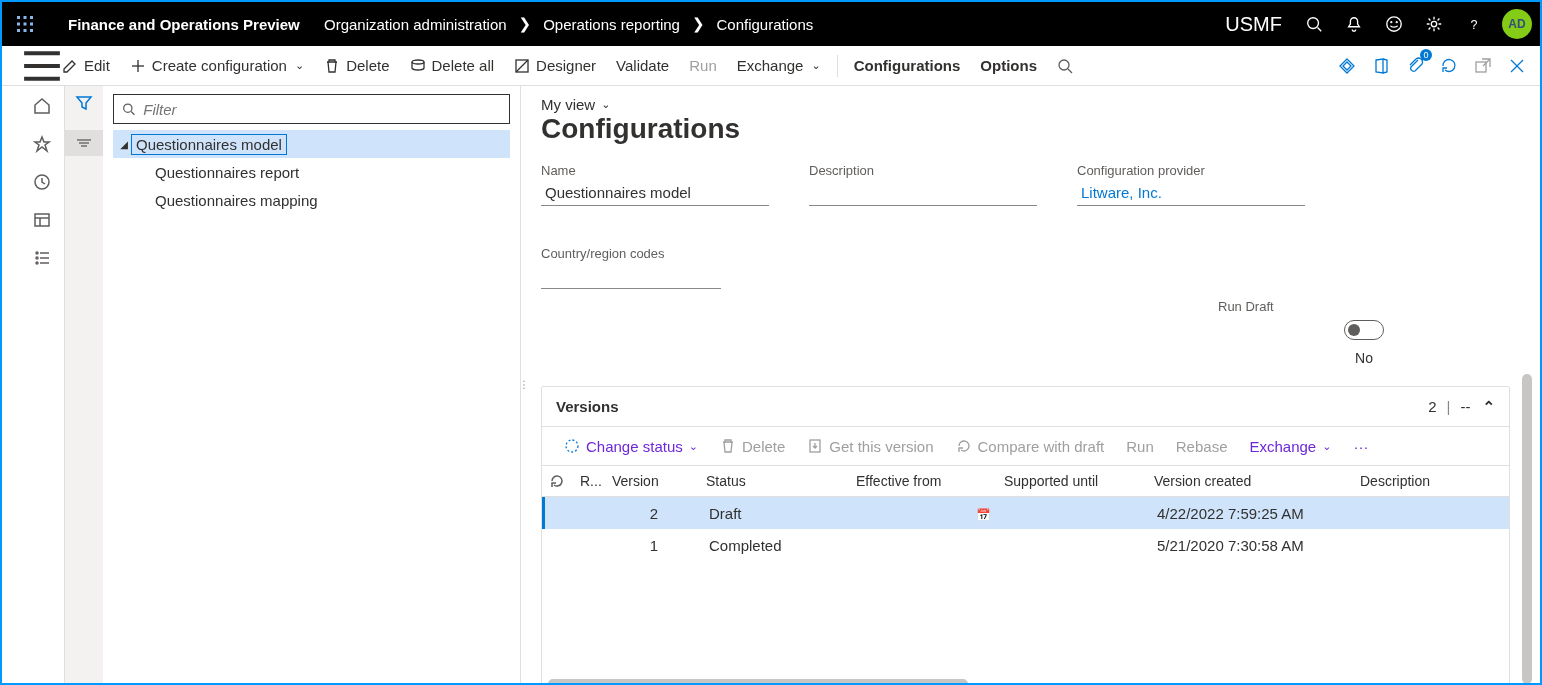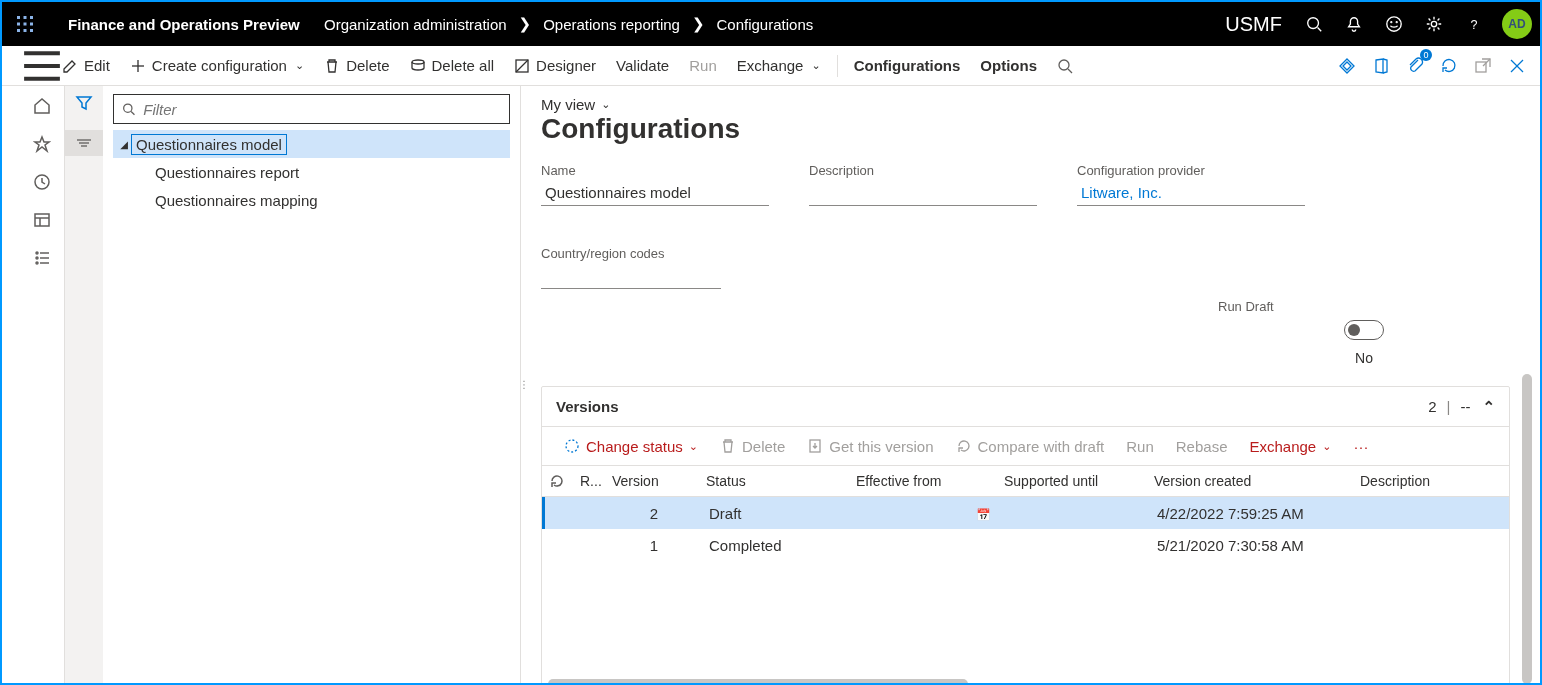--- a/index.html
+++ b/index.html
@@ -86,21 +86,21 @@
 
   
   .card { border:1px solid #e1dfdd; margin-top:20px; border-radius:2px;}
   .card .cardhead { display:flex; align-items:center; height:40px; padding:0 14px; border-bottom:1px solid #e1dfdd; font-size:15px; font-weight:600;}
   .card .cardhead .spacer{flex:1;}
   .card .cardhead .count{font-weight:400;}
   .card .cardhead .divider{color:#8a8886; margin:0 10px;font-weight:400;}
   .card .cardhead .collapse{cursor:pointer;}
   .card .cardtoolbar { display:flex; align-items:center; height:38px; padding:0 12px; gap:2px;}
   .card .cardtoolbar .tbtn{display:flex;align-items:center;gap:6px;padding:0 10px;height:32px;cursor:pointer;font-size:15px;}
-  .card .cardtoolbar .tbtn.blue{color:#b91c1c;}
+  .card .cardtoolbar .tbtn.blue{color:#6d28d9;}
   .card .cardtoolbar .tbtn.disabled{color:#a19f9d;cursor:default;}
   .card .cardtoolbar .tbtn .chev{font-size:11px;}
   .card .cardtoolbar .tbtn svg{width:16px;height:16px;}
   .card .grid { width:100%; }
   .card .grid .ghead{display:flex;border-top:1px solid #e1dfdd;border-bottom:1px solid #e1dfdd;height:32px;align-items:center;font-size:14px;color:#323130;}
   .card .grid .ghead > div{padding:0 8px;}
   .card .grid .grow{display:flex;height:32px;align-items:center;font-size:15px;}
   .card .grid .grow > div{padding:0 8px;}
   .card .grid .grow.selected{background:#cfe4fa;border-left:3px solid #0078d4;}
   .card .grid .grow:not(.selected){border-left:3px solid transparent;}

